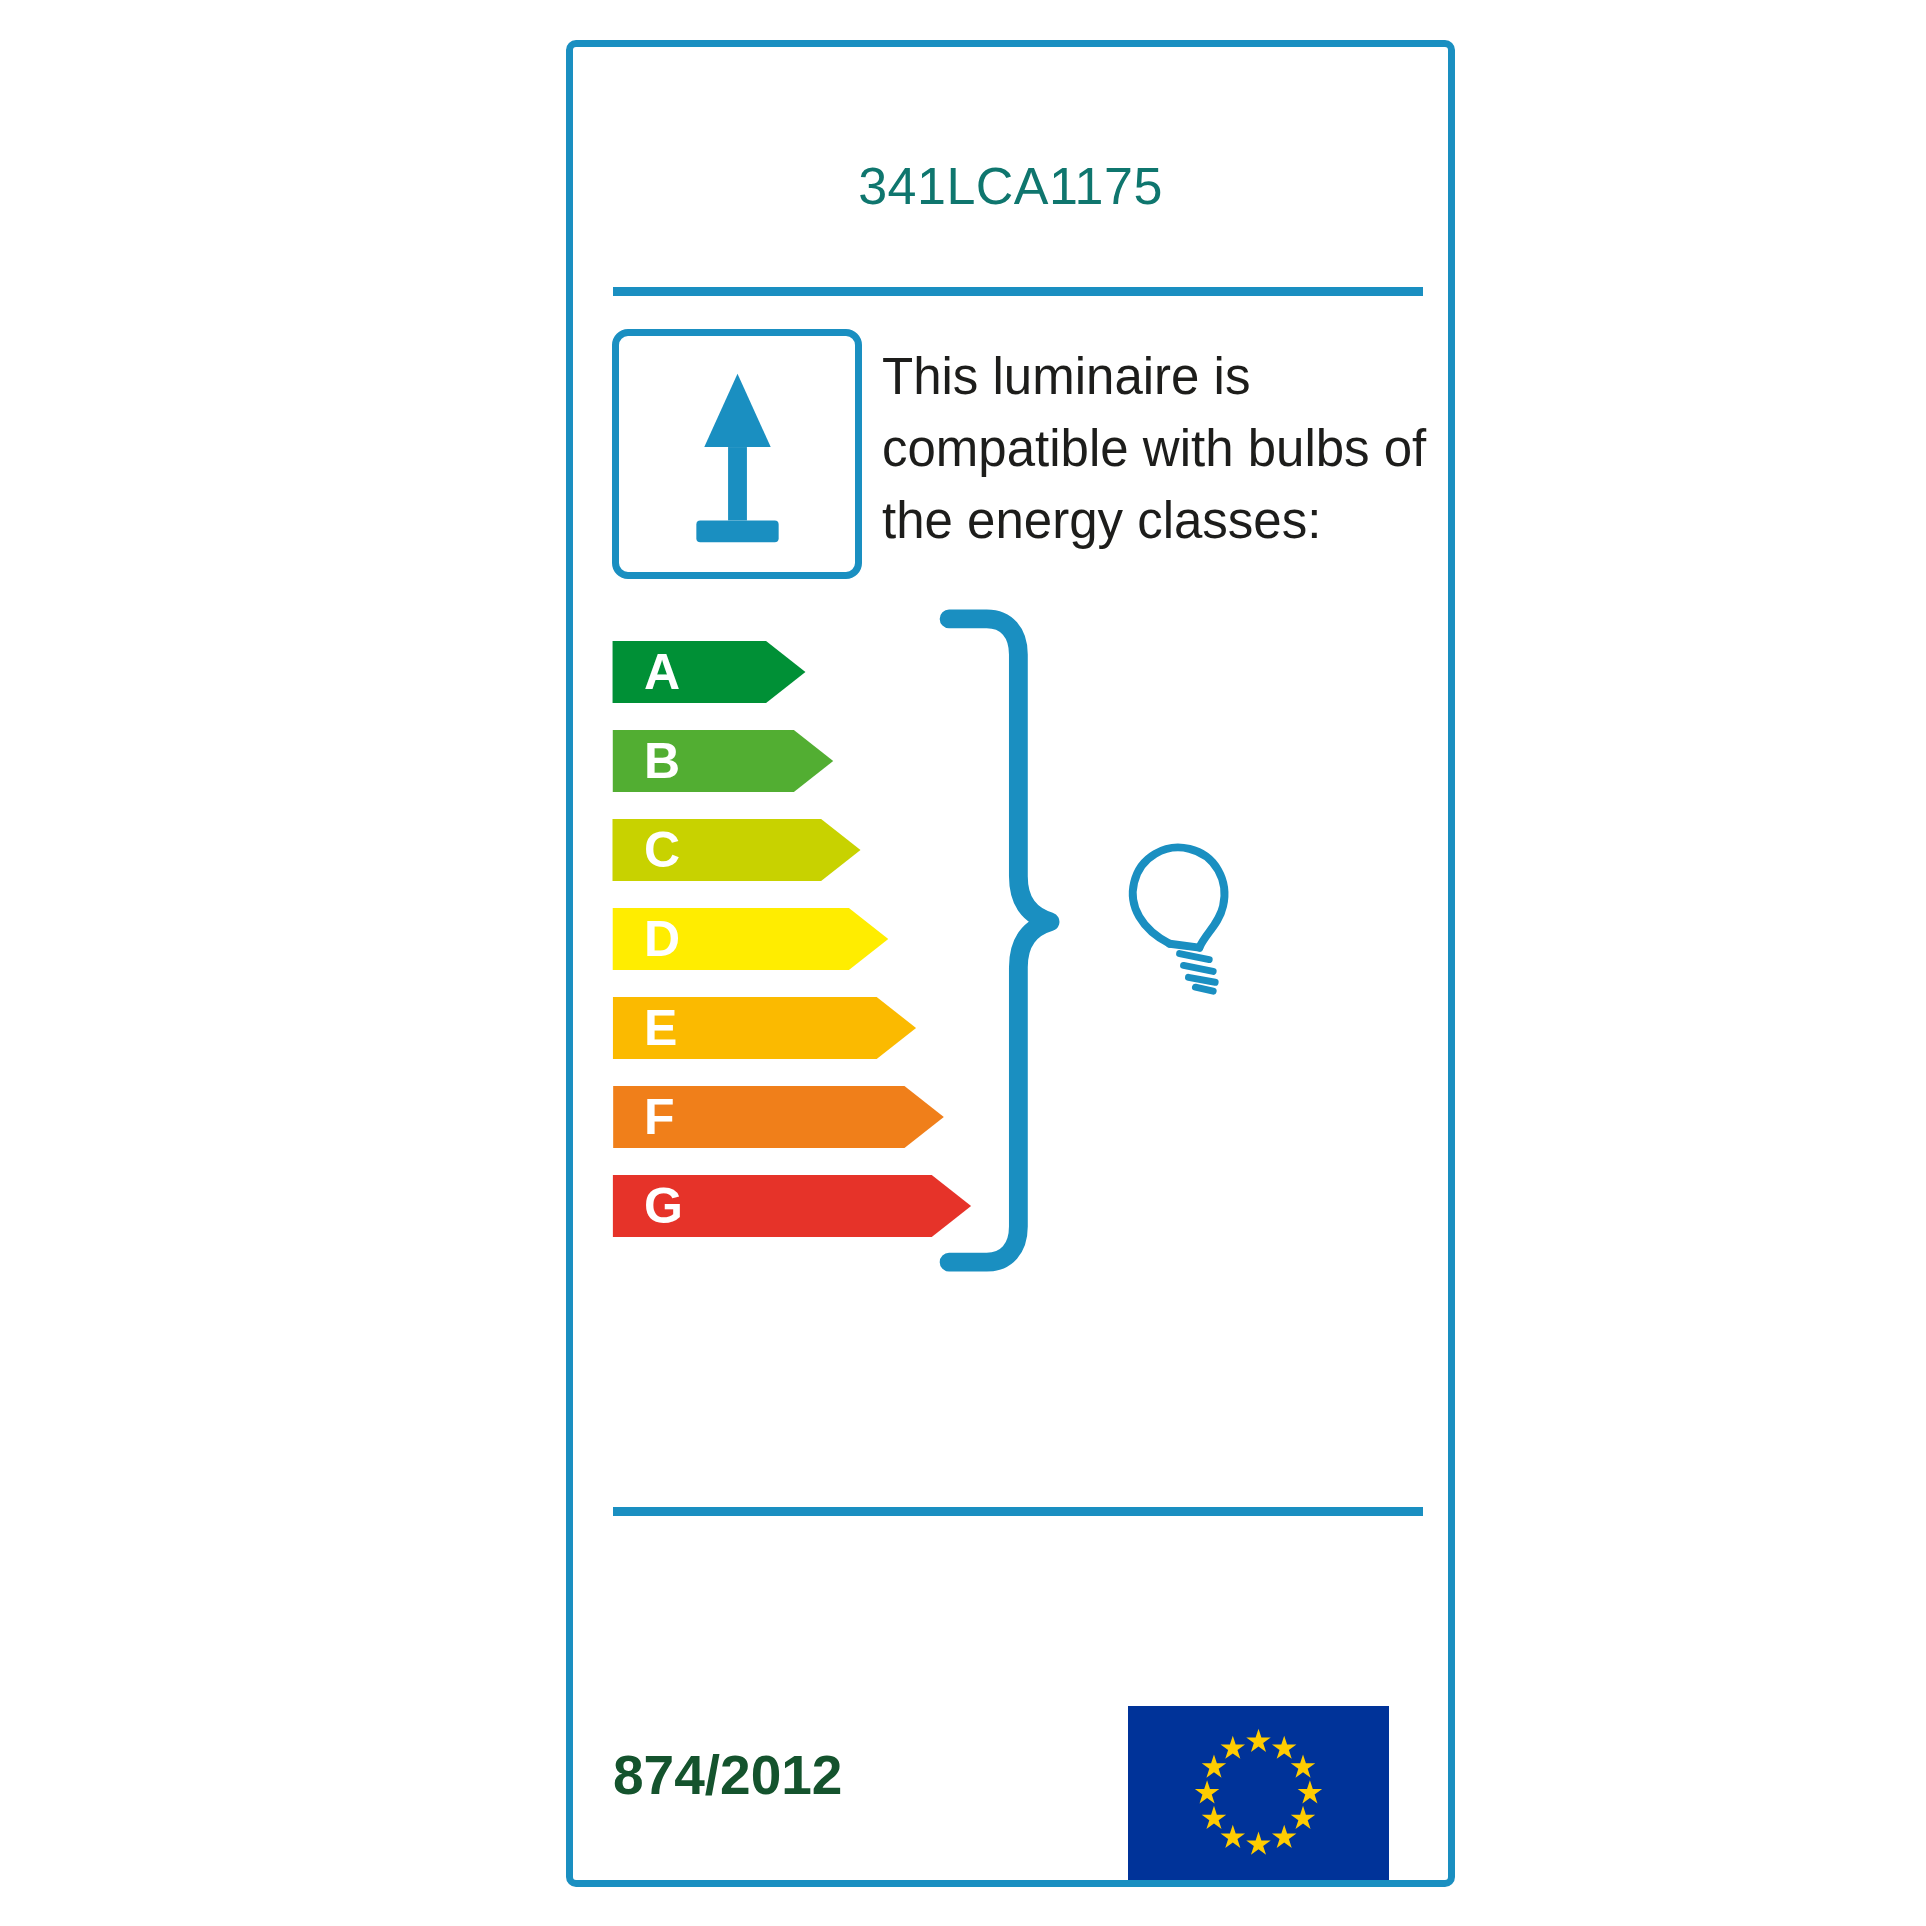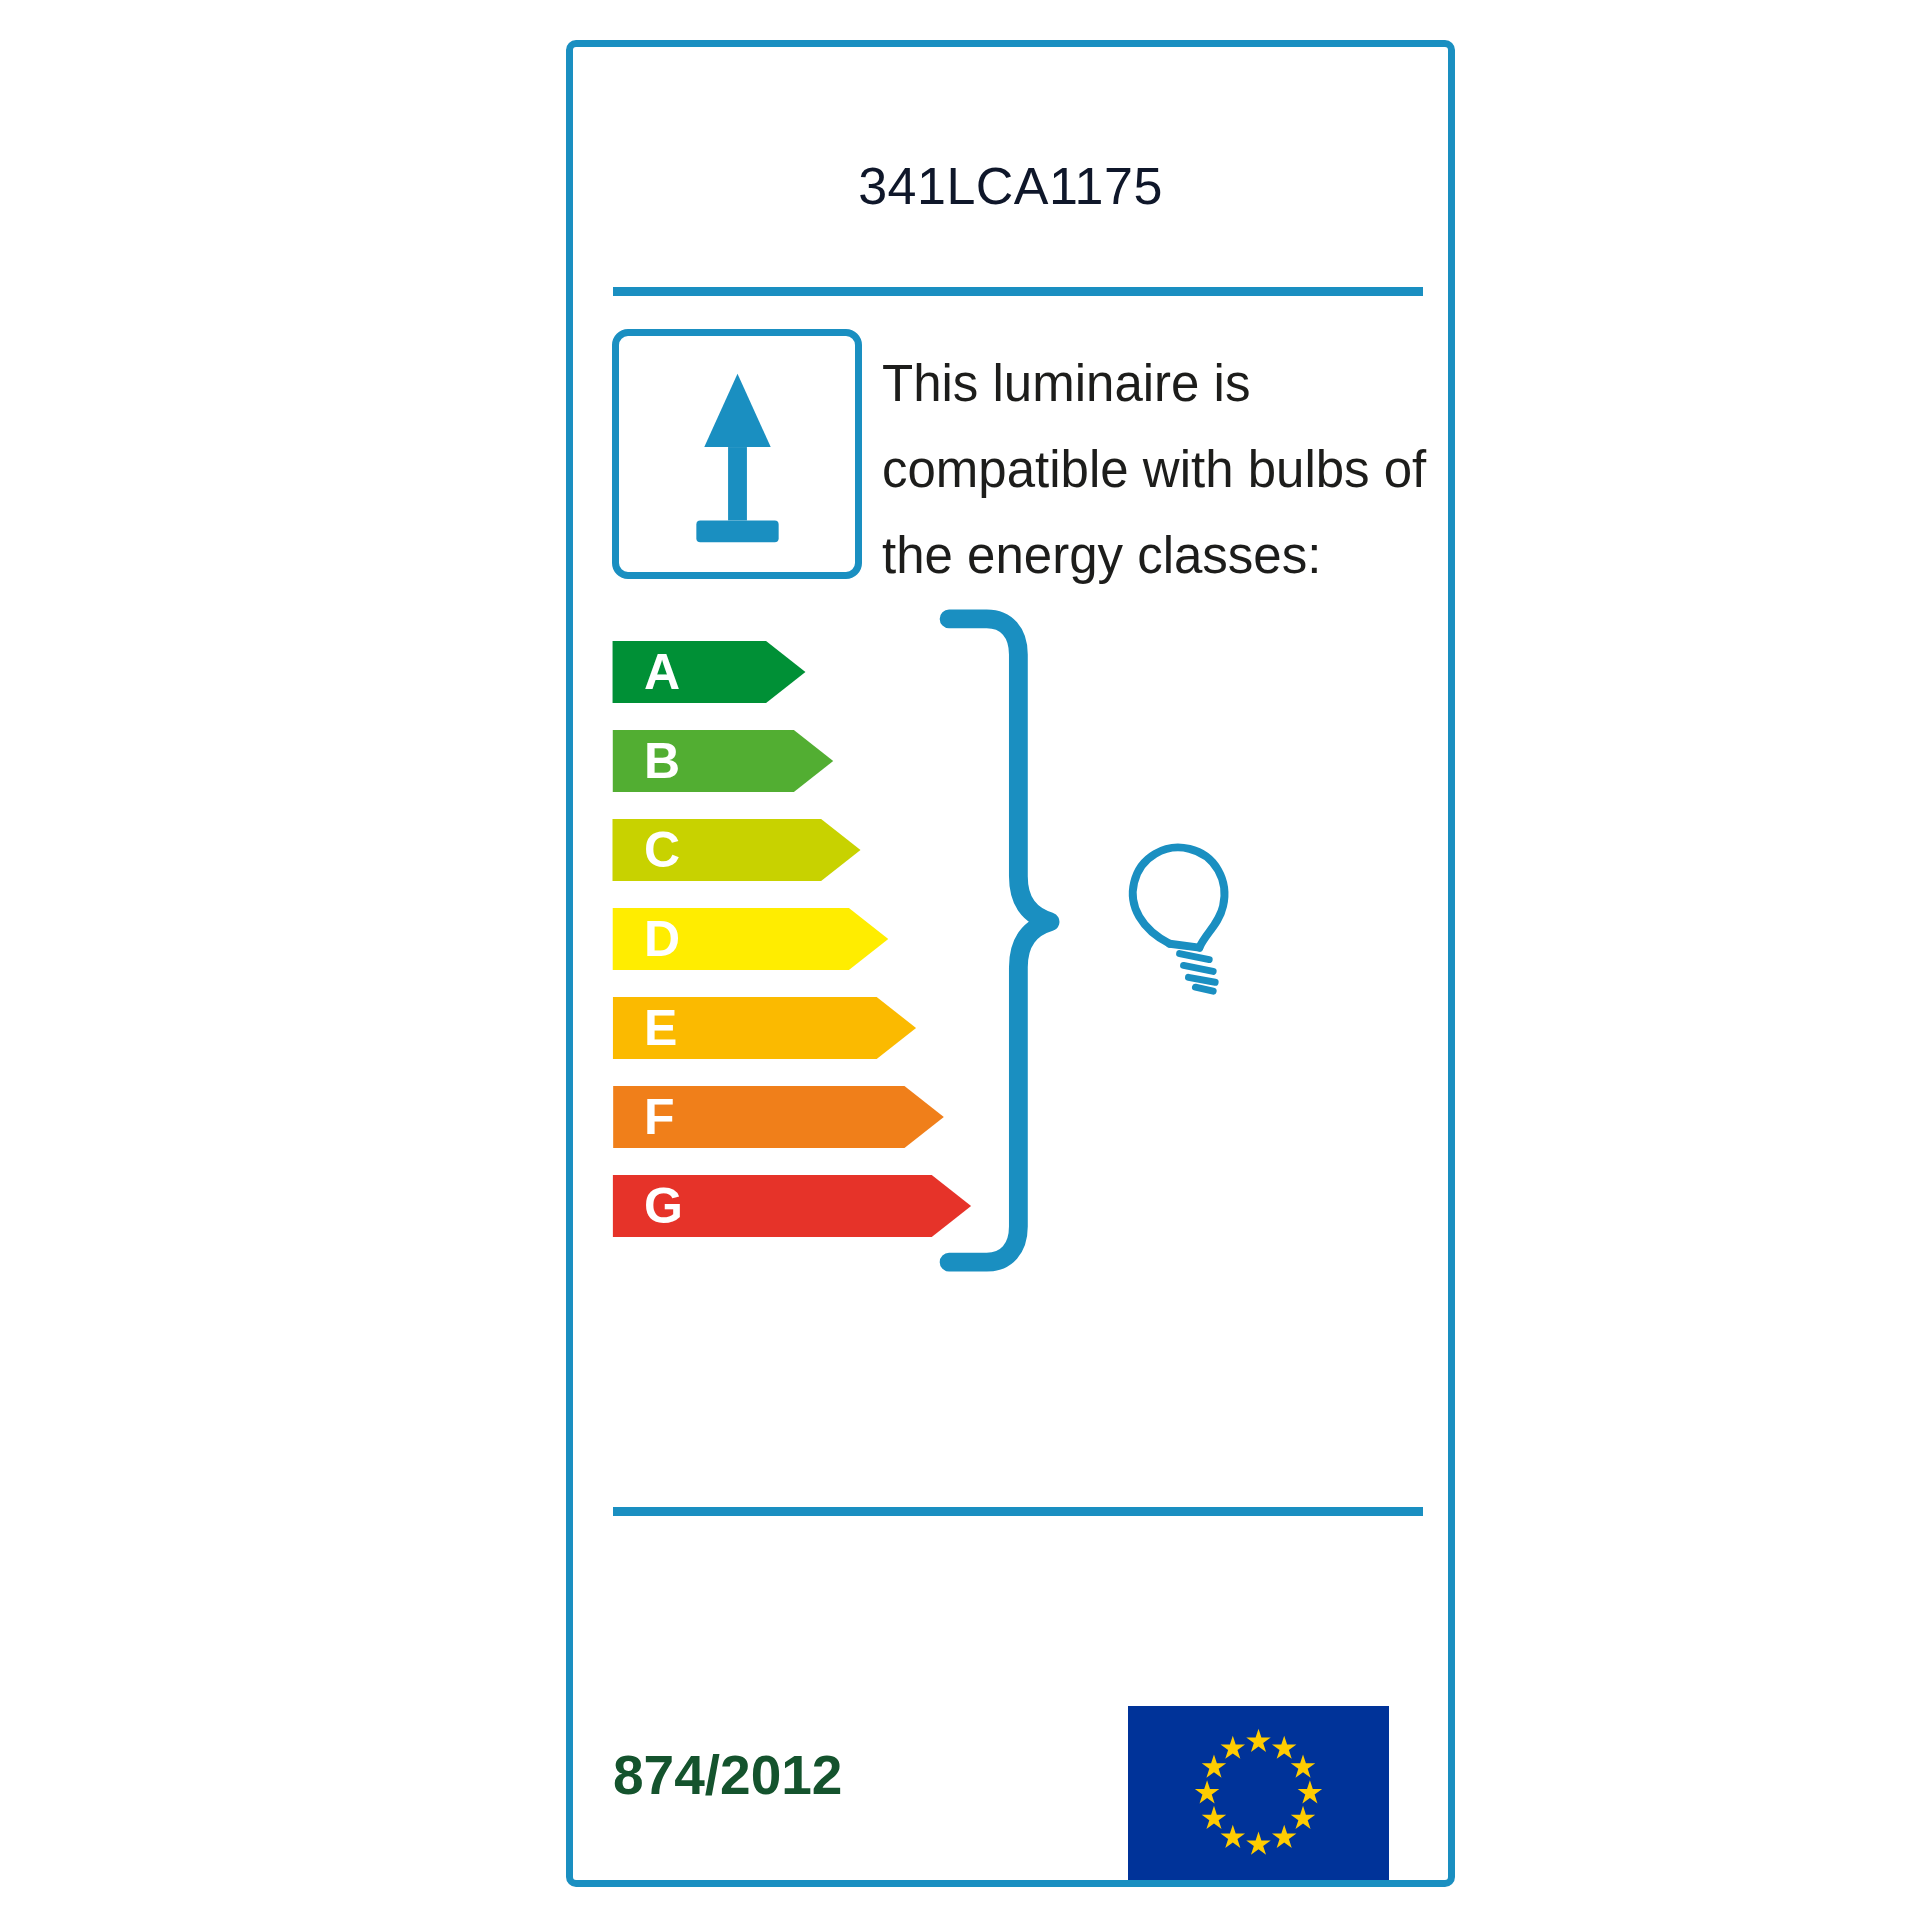--- a/index.html
+++ b/index.html
@@ -28,21 +28,21 @@
   }
 
   
   #model-code {
     position: absolute;
     left: 0;
     top: 109px;
     width: 100%;
     text-align: center;
     font-size: 52px;
-    color: #0f172a;
+    color: #0f766e;
     letter-spacing: 0.5px;
   }
 
   
   .rule {
     position: absolute;
     left: 40px;
     width: 810px;
     height: 9px;
     background: #1a8fc1;
@@ -63,21 +63,21 @@
   }
   #luminaire-icon-box svg { display: block; }
 
   
   #compat-text {
     position: absolute;
     left: 309px;
     top: 294px;
     width: 564px;
     font-size: 51px;
-    line-height: 86px;
+    line-height: 72px;
     color: #1d1d1b;
   }
 
   
   #class-list {
     position: absolute;
     left: 39px;
     top: 594px;
     width: 396px;
   }

